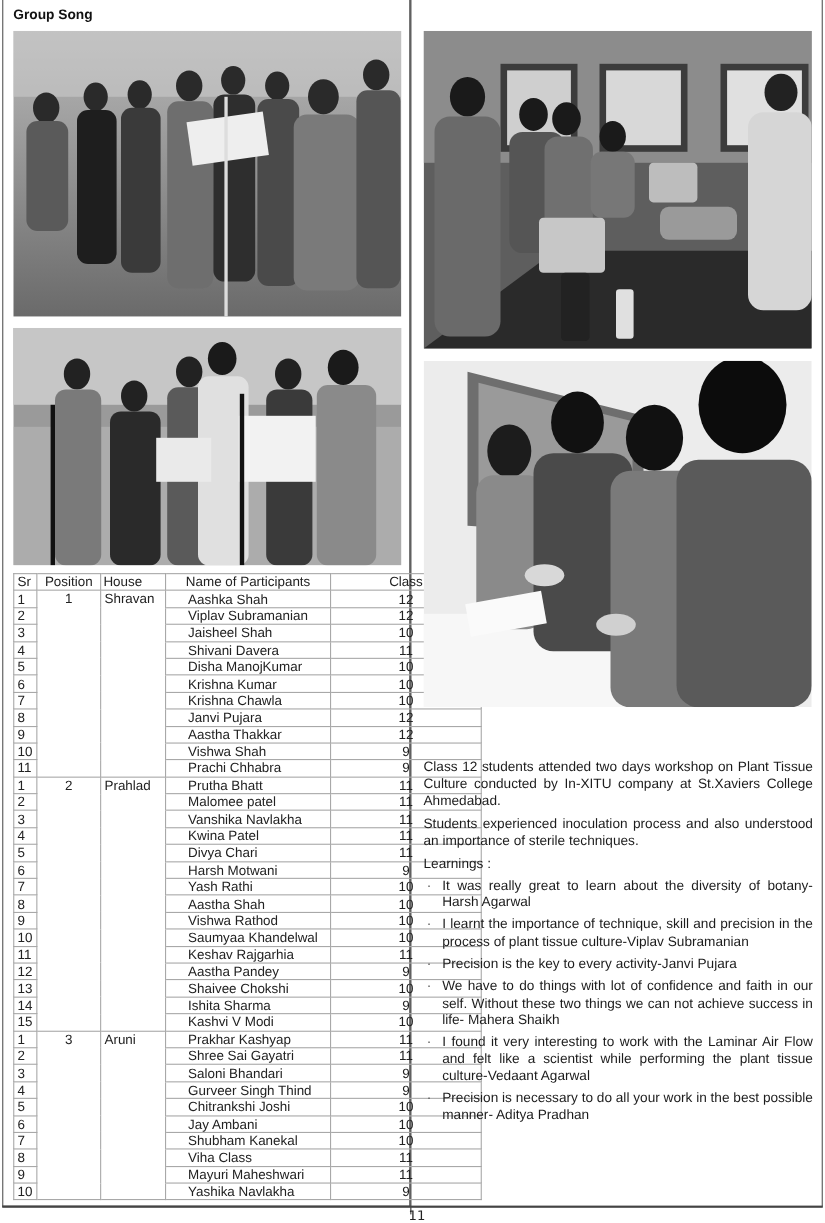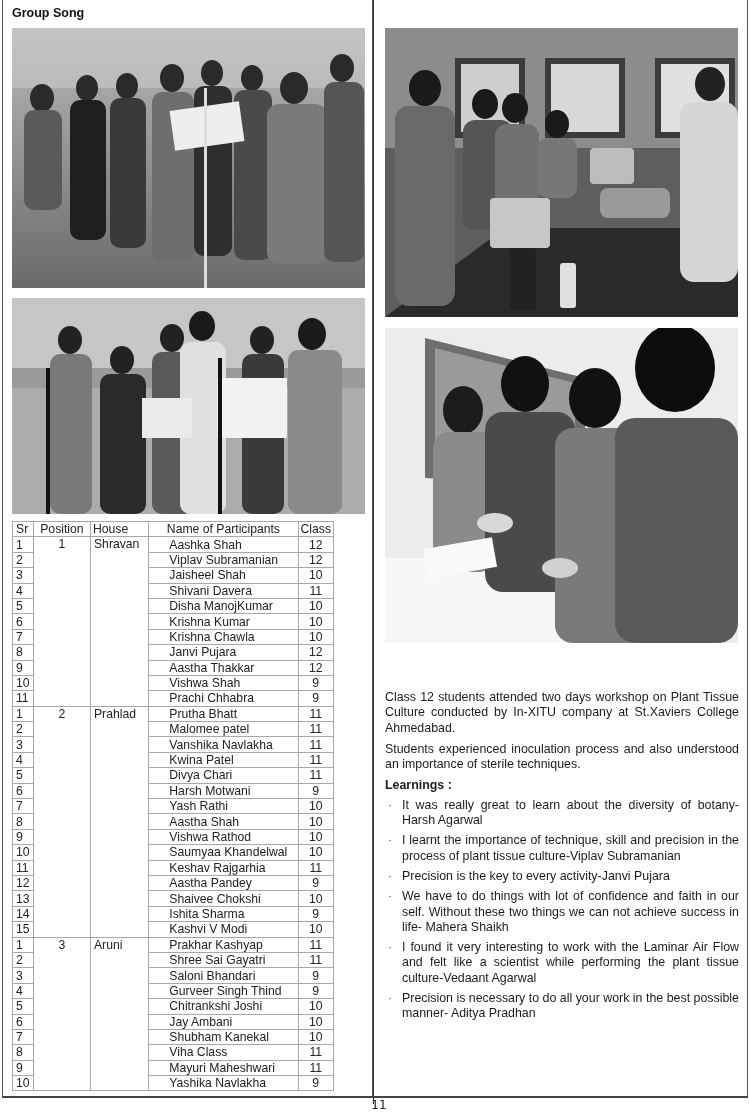--- a/index.html
+++ b/index.html
@@ -16,37 +16,37 @@
   #title-left { left: 12px; top: 6px; }
   #title-right { left: 385px; top: 6px; margin-top: 32px; }
 
   .photo { position: absolute; overflow: hidden; }
   .photo svg { width: 100%; height: 100%; display: block; }
   #photo-group-song-1 { left: 12px; top: 28px; width: 353px; height: 260px; }
   #photo-group-song-2 { left: 12px; top: 298px; width: 353px; height: 216px; }
   #photo-ptc-1 { left: 385px; top: 28px; width: 353px; height: 289px; }
   #photo-ptc-2 { left: 385px; top: 328px; width: 353px; height: 315px; }
 
-  table.participants { position: absolute; left: 12px; top: 521px; width: 322px; border-collapse: collapse; font-family: "Liberation Sans", sans-serif; font-size: 12.2px; color: #222; }
+  table.participants { position: absolute; left: 12px; top: 521px; width: 426px; border-collapse: collapse; font-family: "Liberation Sans", sans-serif; font-size: 12.2px; color: #222; }
   table.participants th, table.participants td { border: 1px solid #a8a8a8; height: 15.4px; line-height: 14px; padding: 0 2px; font-weight: normal; white-space: nowrap; }
   table.participants th { text-align: left; }
   table.participants td.sr { width: 21px; text-align: left; padding-left: 3px; }
   table.participants td.pos { width: 58px; text-align: center; vertical-align: top; border-bottom: none; border-top: none; }
   table.participants td.house { width: 59px; text-align: left; vertical-align: top; padding-left: 3px; border-bottom: none; border-top: none; }
   table.participants td.name { width: 150px; padding-left: 20px; }
   table.participants td.cls { text-align: center; }
   table.participants th.c-sr { text-align: left; padding-left: 3px; }
   table.participants th.c-pos, table.participants th.c-cls { text-align: center; }
   table.participants th.c-name { text-align: center; }
   table.participants tr.group-start td.pos, table.participants tr.group-start td.house { border-top: 1px solid #a8a8a8; }
   table.participants tr.last td.pos, table.participants tr.last td.house { border-bottom: 1px solid #a8a8a8; }
 
   .article { position: absolute; left: 385px; top: 690px; width: 354px; font-family: "Liberation Sans", sans-serif; font-size: 12.4px; line-height: 15.3px; color: #1c1c1c; }
   .article p { text-align: justify; margin-bottom: 6px; }
-  .article .learn-head { margin-top: 2px; margin-bottom: 4px; font-weight: bold; }
+  .article .learn-head { margin-top: 2px; margin-bottom: 4px; }
   .article ul { list-style: none; }
   .article li { position: relative; padding-left: 17px; text-align: justify; margin-bottom: 5px; }
   .article li .bullet { position: absolute; left: 3px; top: 0; color: #555; }
 </style>
 </head>
 <body>
 
 <div class="frame-left"></div>
 <div class="frame-right"></div>
 <div class="col-divider"></div>

